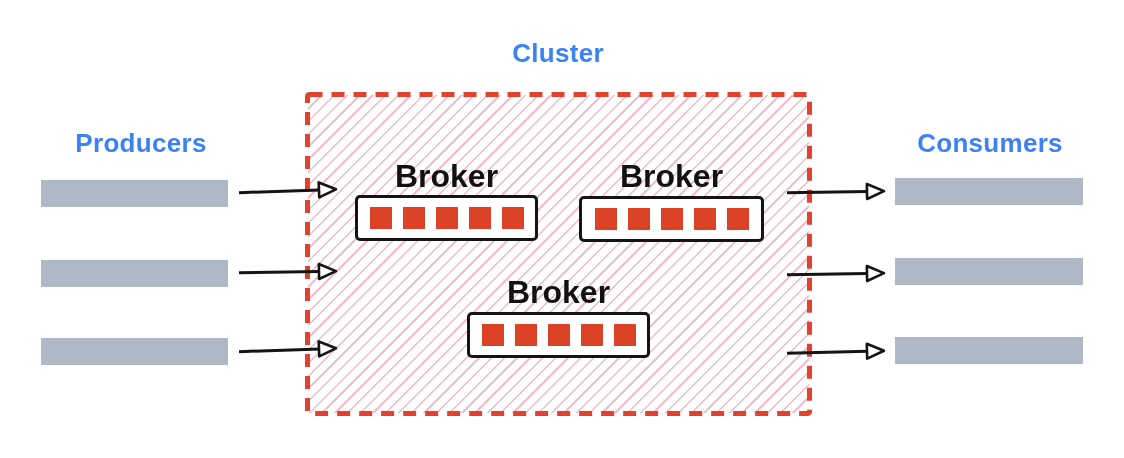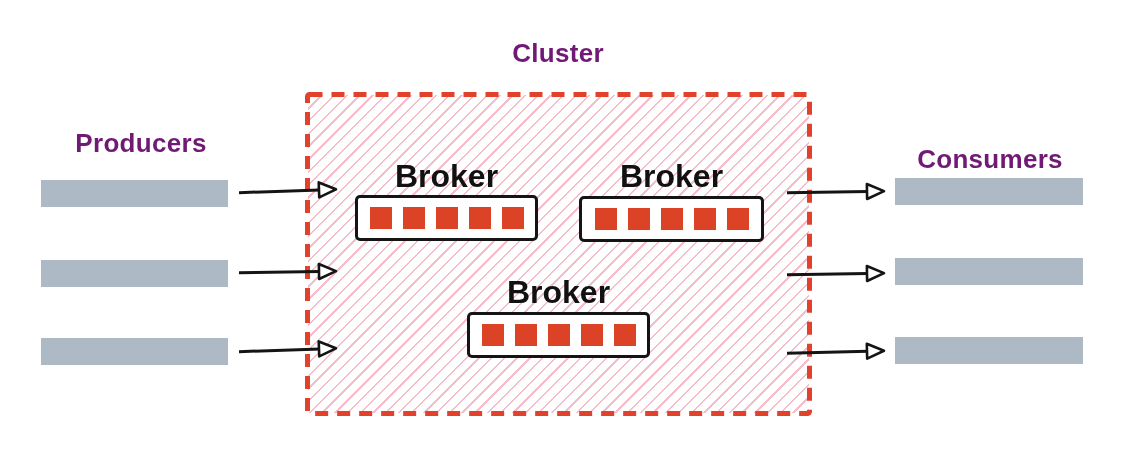--- a/index.html
+++ b/index.html
@@ -10,21 +10,21 @@
     font-family:"Liberation Sans", sans-serif;
     color:#111111;
     overflow:hidden;
   }
   .label{
     position:absolute;
     font-size:26px;
     font-weight:600;
     letter-spacing:0.3px;
     text-align:center;
-    color:#701a75;
+    color:#3b82f6;
     white-space:nowrap;
   }
   .bar{
     position:absolute;
     width:188px;height:27px;
     background:#adb9c4;
   }
   
   #cluster-box{
     position:absolute;
@@ -109,21 +109,21 @@
       <div class="partition"></div>
       <div class="partition"></div>
     </div>
   </div>
 
   <div class="label" style="left:46px;top:128px;width:190px;">Producers</div>
   <div class="bar" style="left:41px;top:180px;width:187px;"></div>
   <div class="bar" style="left:41px;top:260px;width:187px;"></div>
   <div class="bar" style="left:41px;top:338px;width:187px;"></div>
 
-  <div class="label" style="left:890px;top:144px;width:200px;">Consumers</div>
+  <div class="label" style="left:890px;top:128px;width:200px;">Consumers</div>
   <div class="bar" style="left:895px;top:178px;"></div>
   <div class="bar" style="left:895px;top:258px;"></div>
   <div class="bar" style="left:895px;top:337px;"></div>
 
   <svg class="arrow" style="left:238px;top:180px;transform:rotate(-2deg);" width="100" height="22" viewBox="0 0 100 22">
     <line x1="1" y1="11" x2="82" y2="11" stroke="#141414" stroke-width="3"></line>
     <polygon points="81,3.5 98,11 81,18.5" fill="#ffffff" stroke="#141414" stroke-width="2.6" stroke-linejoin="round"></polygon>
   </svg>
   <svg class="arrow" style="left:238px;top:261px;transform:rotate(-1deg);" width="100" height="22" viewBox="0 0 100 22">
     <line x1="1" y1="11" x2="82" y2="11" stroke="#141414" stroke-width="3"></line>

